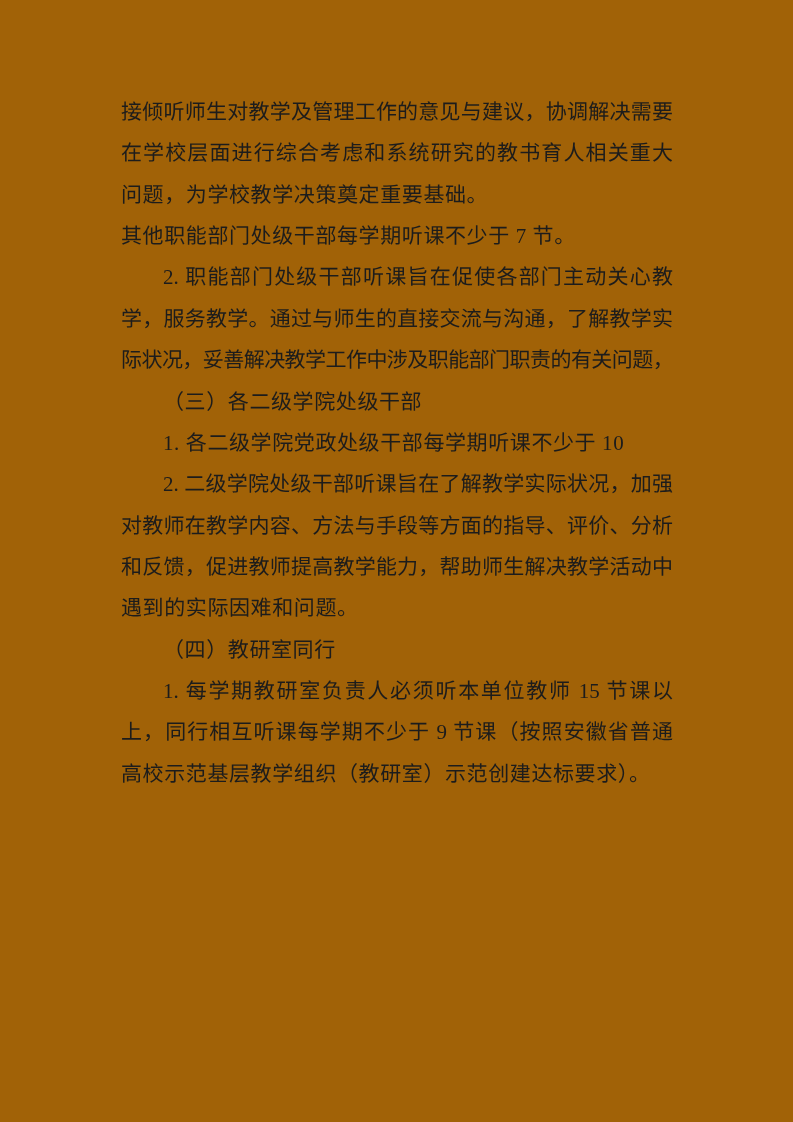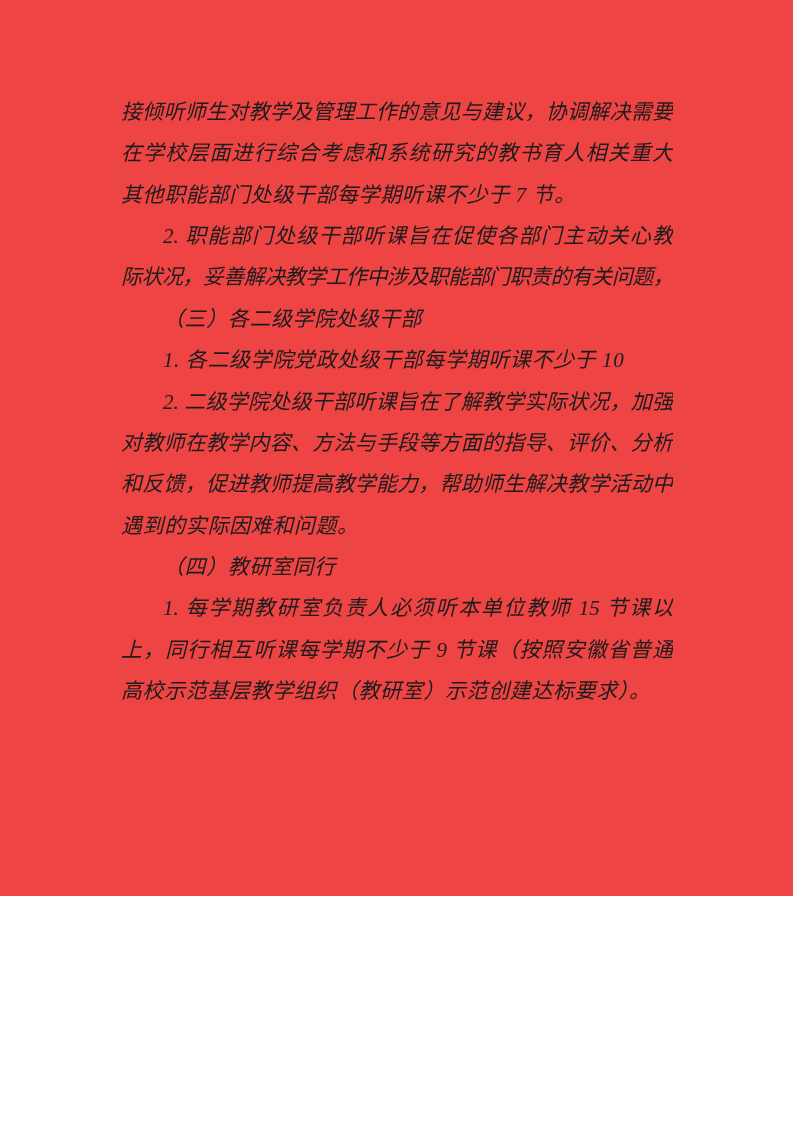--- a/index.html
+++ b/index.html
@@ -3,24 +3,23 @@
 <meta charset="utf-8">
 <style>
   html, body {
     margin: 0;
     padding: 0;
     background: #ffffff;
   }
   .page {
     position: relative;
     width: 793px;
-    height: 896px;
-    background: #ef4444;
+    height: 1122px;
+    background: #a16207;
     overflow: hidden;
-    font-style: italic;
   }
   .textblock {
     position: absolute;
     left: 121px;
     top: 92px;
     width: 552px;
     color: #1c1c1c;
     font-family: "Liberation Serif", serif;
     font-size: 21px;
     font-weight: 400;
@@ -50,22 +49,24 @@
     letter-spacing: -0.7px;
   }
 </style>
 </head>
 <body>
 
 <div class="page">
   <div class="textblock">
     <div class="line justify">接倾听师生对教学及管理工作的意见与建议，协调解决需要</div>
     <div class="line justify">在学校层面进行综合考虑和系统研究的教书育人相关重大</div>
+    <div class="line loose">问题，为学校教学决策奠定重要基础。</div>
     <div class="line loose">其他职能部门处级干部每学期听课不少于 7 节。</div>
     <div class="line indent justify">2. 职能部门处级干部听课旨在促使各部门主动关心教</div>
+    <div class="line justify">学，服务教学。通过与师生的直接交流与沟通，了解教学实</div>
     <div class="line justify tight">际状况，妥善解决教学工作中涉及职能部门职责的有关问题，</div>
     <div class="line indent loose">（三）各二级学院处级干部</div>
     <div class="line indent loose">1. 各二级学院党政处级干部每学期听课不少于 10 节。</div>
     <div class="line indent justify">2. 二级学院处级干部听课旨在了解教学实际状况，加强</div>
     <div class="line justify">对教师在教学内容、方法与手段等方面的指导、评价、分析</div>
     <div class="line justify">和反馈，促进教师提高教学能力，帮助师生解决教学活动中</div>
     <div class="line loose">遇到的实际因难和问题。</div>
     <div class="line indent loose">（四）教研室同行</div>
     <div class="line indent justify">1. 每学期教研室负责人必须听本单位教师 15 节课以</div>
     <div class="line justify">上，同行相互听课每学期不少于 9 节课（按照安徽省普通</div>

